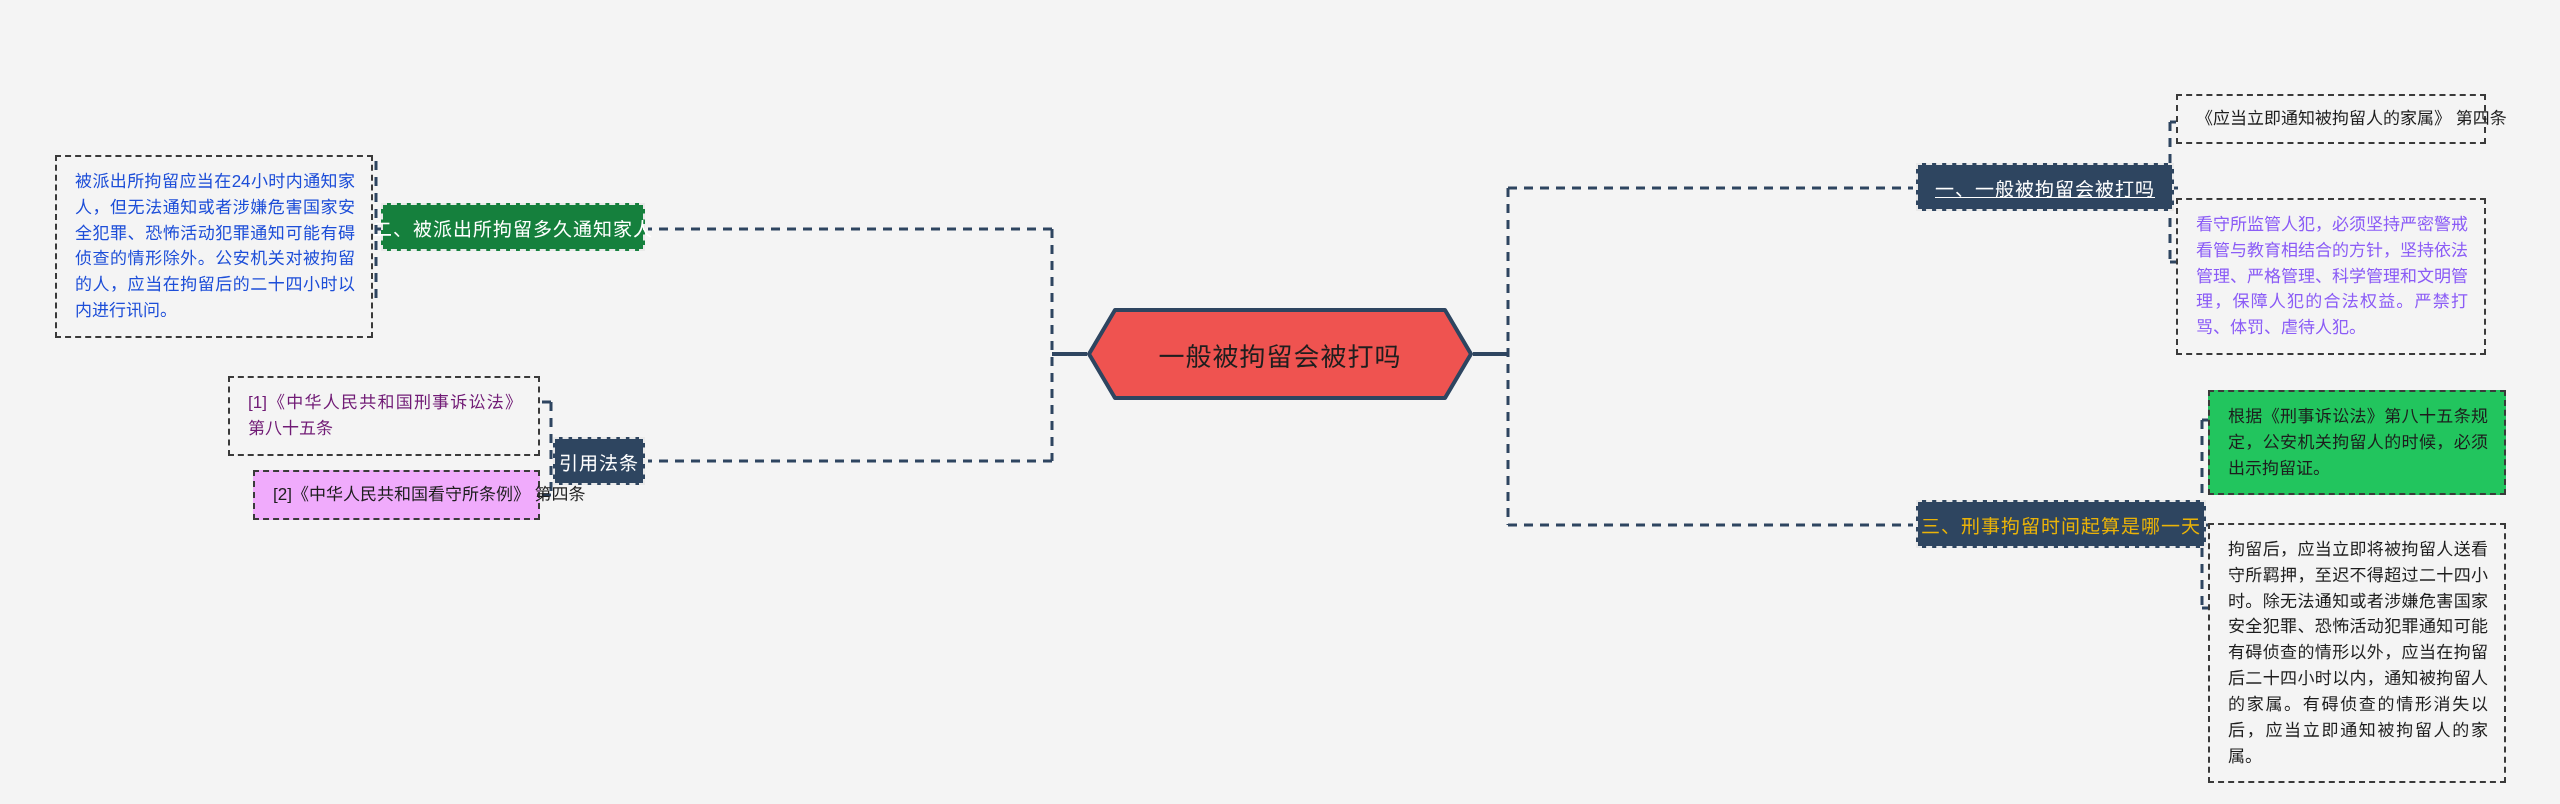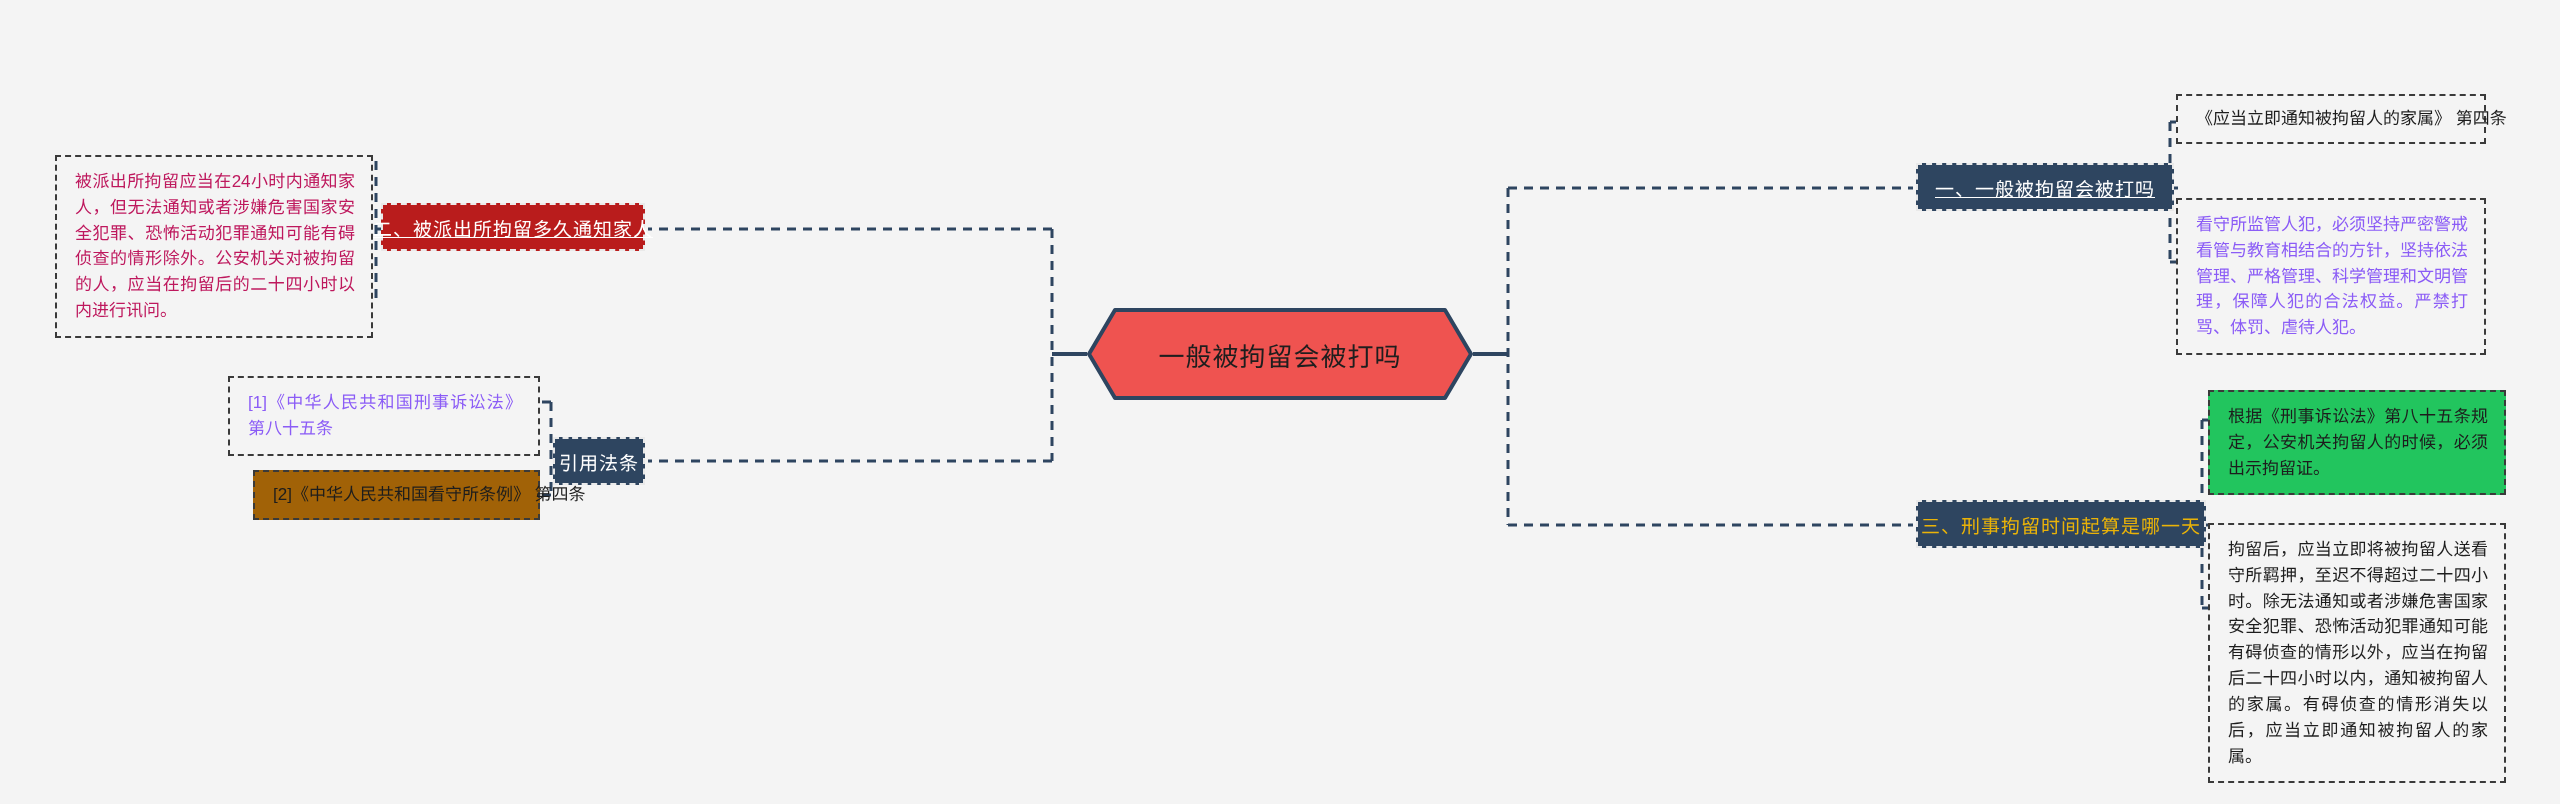--- a/index.html
+++ b/index.html
@@ -169,33 +169,33 @@
     </g>
   </svg>
 
   <div id="central">
     <svg width="386" height="92" viewBox="0 0 386 92" xmlns="http://www.w3.org/2000/svg">
       <polygon points="28,2 358,2 384,46 358,90 28,90 2,46" fill="#ef5350" stroke="#2e4560" stroke-width="4" stroke-linejoin="round"></polygon>
     </svg>
     <div class="central-label" style="color: rgb(30, 30, 30);">一般被拘留会被打吗</div>
   </div>
 
-  <div class="node topic" id="topic-branch-2" style="background: #b91c1c; color: rgb(255, 255, 255); text-decoration: underline;">
+  <div class="node topic" id="topic-branch-2" style="background: #15803d; color: rgb(255, 255, 255);">
     <span>二、被派出所拘留多久通知家人</span>
   </div>
 
-  <div class="node note" id="note-left-detail" style="border-color: rgb(58, 58, 58); color: #be185d; background: rgb(244, 244, 244);">被派出所拘留应当在24小时内通知家人，但无法通知或者涉嫌危害国家安全犯罪、恐怖活动犯罪通知可能有碍侦查的情形除外。公安机关对被拘留的人，应当在拘留后的二十四小时以内进行讯问。</div>
+  <div class="node note" id="note-left-detail" style="border-color: rgb(58, 58, 58); color: #1d4ed8; background: rgb(244, 244, 244);">被派出所拘留应当在24小时内通知家人，但无法通知或者涉嫌危害国家安全犯罪、恐怖活动犯罪通知可能有碍侦查的情形除外。公安机关对被拘留的人，应当在拘留后的二十四小时以内进行讯问。</div>
 
   <div class="node topic" id="topic-citations" style="background: rgb(46, 69, 96); color: rgb(255, 255, 255);">
     <span>引用法条</span>
   </div>
 
-  <div class="node note" id="note-cite-1" style="border-color: rgb(58, 58, 58); color: #8b5cf6; background: rgb(244, 244, 244);">[1]《中华人民共和国刑事诉讼法》 第八十五条</div>
-
-  <div class="node note single" id="note-cite-2" style="border-color: rgb(58, 58, 58); color: rgb(29, 29, 29); background: #a16207;">[2]《中华人民共和国看守所条例》 第四条</div>
+  <div class="node note" id="note-cite-1" style="border-color: rgb(58, 58, 58); color: #701a75; background: rgb(244, 244, 244);">[1]《中华人民共和国刑事诉讼法》 第八十五条</div>
+
+  <div class="node note single" id="note-cite-2" style="border-color: rgb(58, 58, 58); color: rgb(29, 29, 29); background: #f0abfc;">[2]《中华人民共和国看守所条例》 第四条</div>
 
   <div class="node topic" id="topic-branch-1" style="background: rgb(46, 69, 96); color: rgb(255, 255, 255);">
     <span>一、一般被拘留会被打吗</span>
   </div>
 
   <div class="node note single" id="note-right-law" style="border-color: rgb(58, 58, 58); color: rgb(29, 29, 29); background: rgb(244, 244, 244);">《应当立即通知被拘留人的家属》 第四条</div>
 
   <div class="node note" id="note-right-detail" style="border-color: rgb(58, 58, 58); color: #8b5cf6; background: rgb(244, 244, 244);">看守所监管人犯，必须坚持严密警戒看管与教育相结合的方针，坚持依法管理、严格管理、科学管理和文明管理，保障人犯的合法权益。严禁打骂、体罚、虐待人犯。</div>
 
   <div class="node topic" id="topic-branch-3" style="background: rgb(46, 69, 96); color: #eab308;">

